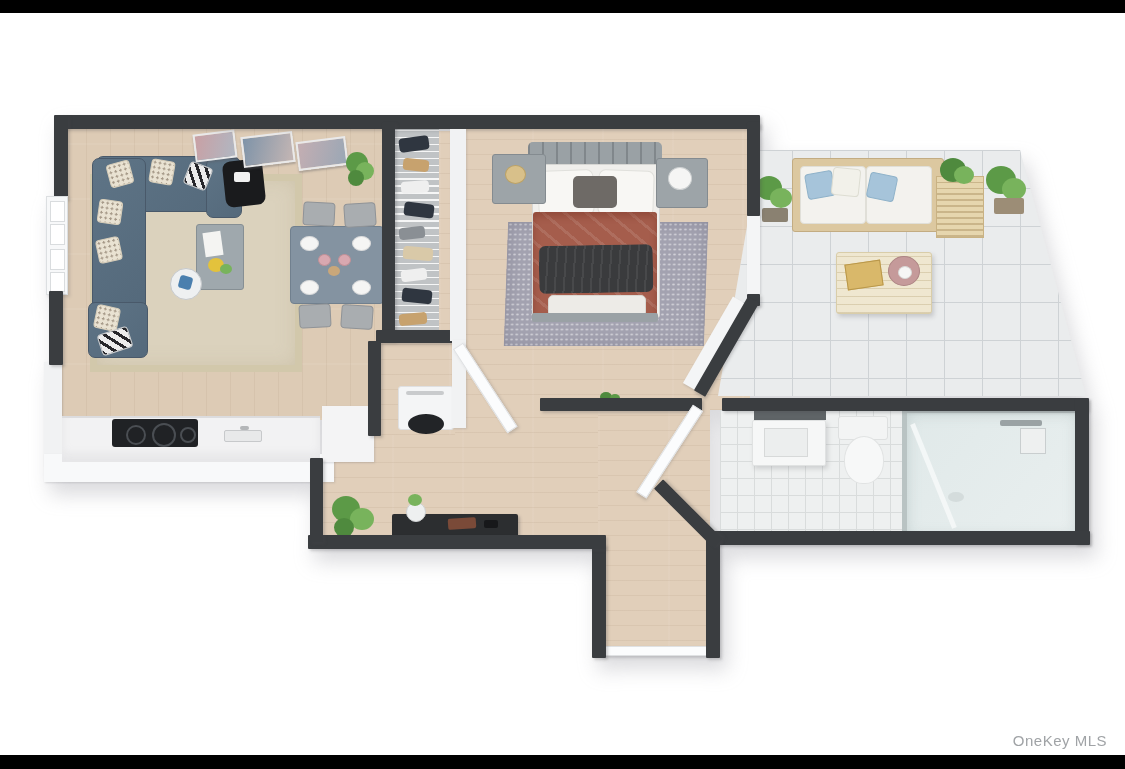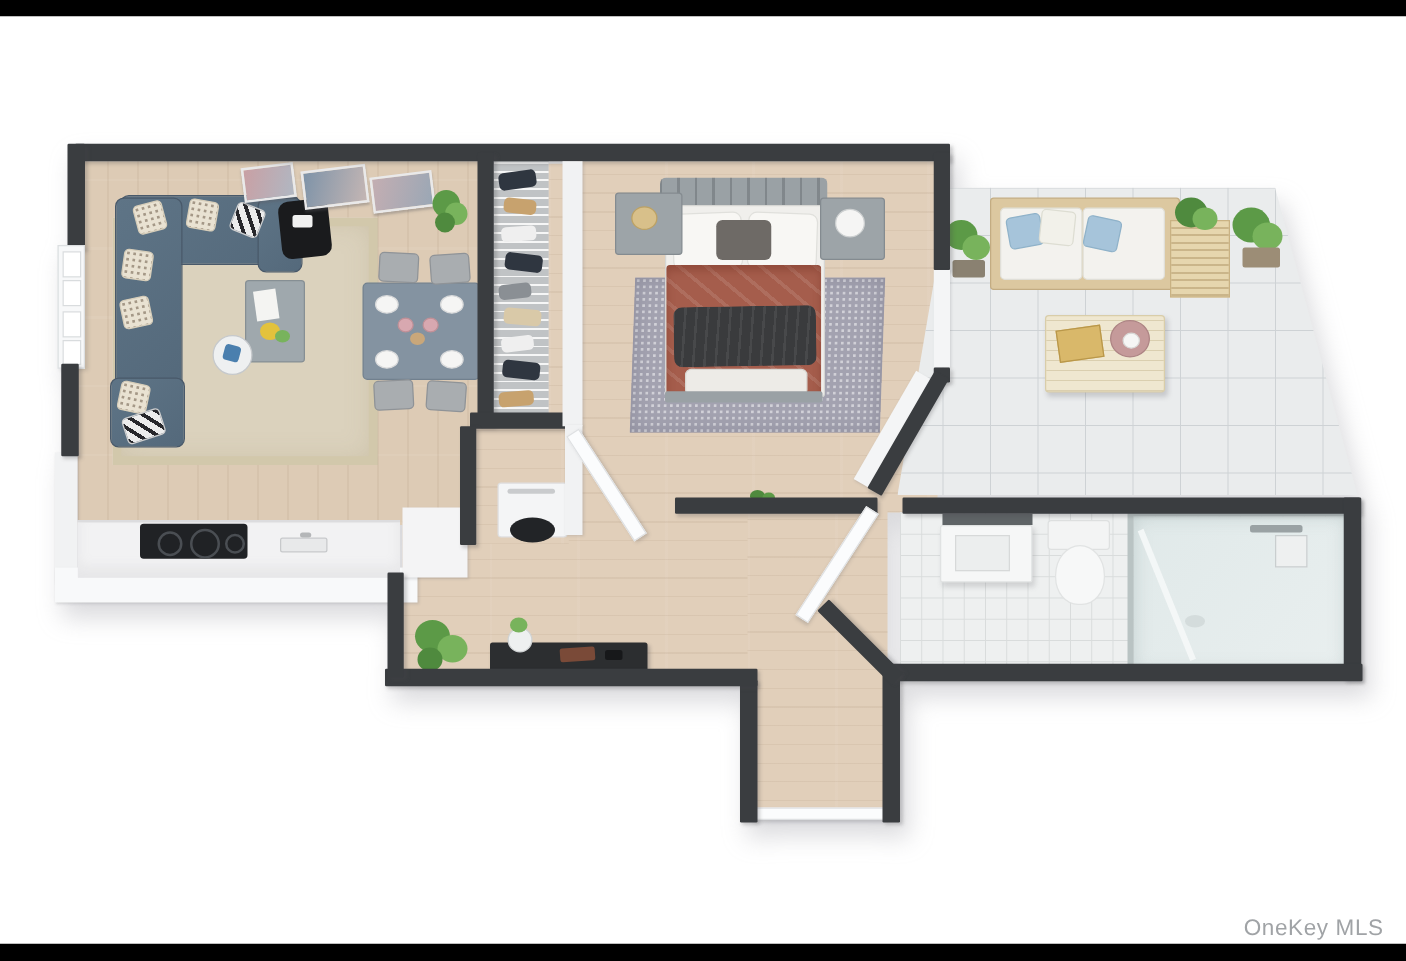--- a/index.html
+++ b/index.html
@@ -1,21 +1,21 @@
 <!DOCTYPE html>
 <html><head>
 <meta charset="utf-8">
 <style>
   html,body{margin:0;padding:0;background:#fff;}
   #canvas{position:relative;width:1125px;height:769px;background:#ffffff;overflow:hidden;
           font-family:"Liberation Sans",sans-serif;}
   .bar{position:absolute;left:0;width:1125px;background:#000;z-index:10;}
   .bar.top{top:0;height:13px;}
   .bar.bottom{top:755px;height:14px;}
-  .watermark{position:absolute;top:732px;right:18px;z-index:5;font-size:18px;
+  .watermark{position:absolute;top:732px;right:18px;z-index:5;font-size:15px;
              letter-spacing:.5px;color:#a0a3a6;}
   #plan{position:absolute;inset:0;filter:drop-shadow(6px 12px 10px rgba(150,150,158,.35));}
   .grp{position:absolute;inset:0;}
   .abs{position:absolute;}
   .wall{position:absolute;background:#3a3d40;border-radius:1px;box-shadow:2px 2px 3px rgba(70,70,76,.25);}
   .wwall{position:absolute;background:#f1f2f3;box-shadow:1px 1px 2px rgba(120,120,125,.25);}
   .door{position:absolute;background:#fbfcfd;border:1px solid #dfe1e3;box-shadow:1px 2px 3px rgba(90,90,95,.25);}
   .wood-v{background:#ddcbb5;background-image:
       repeating-linear-gradient(90deg,rgba(120,90,60,.07) 0 1px,transparent 1px 24px),
       repeating-linear-gradient(0deg,rgba(255,255,255,.06) 0 2px,transparent 2px 55px);}

